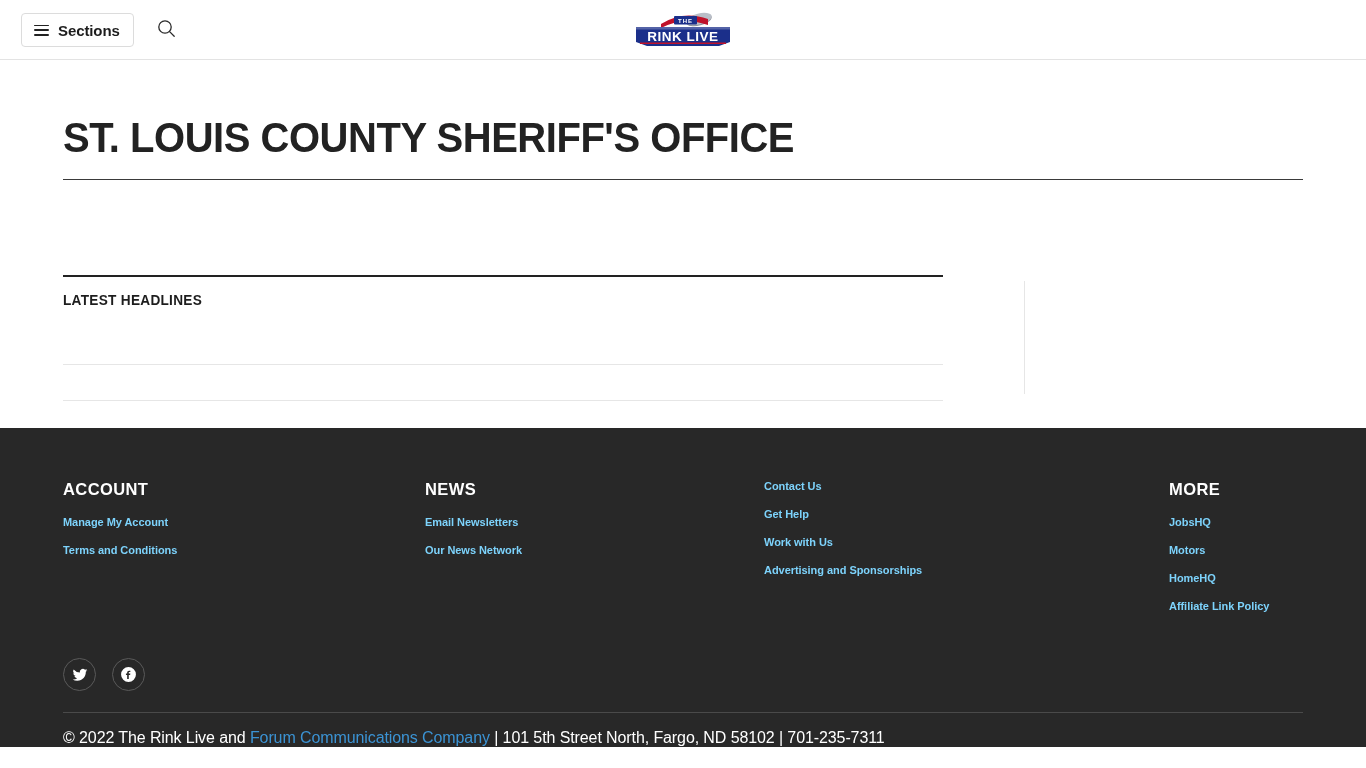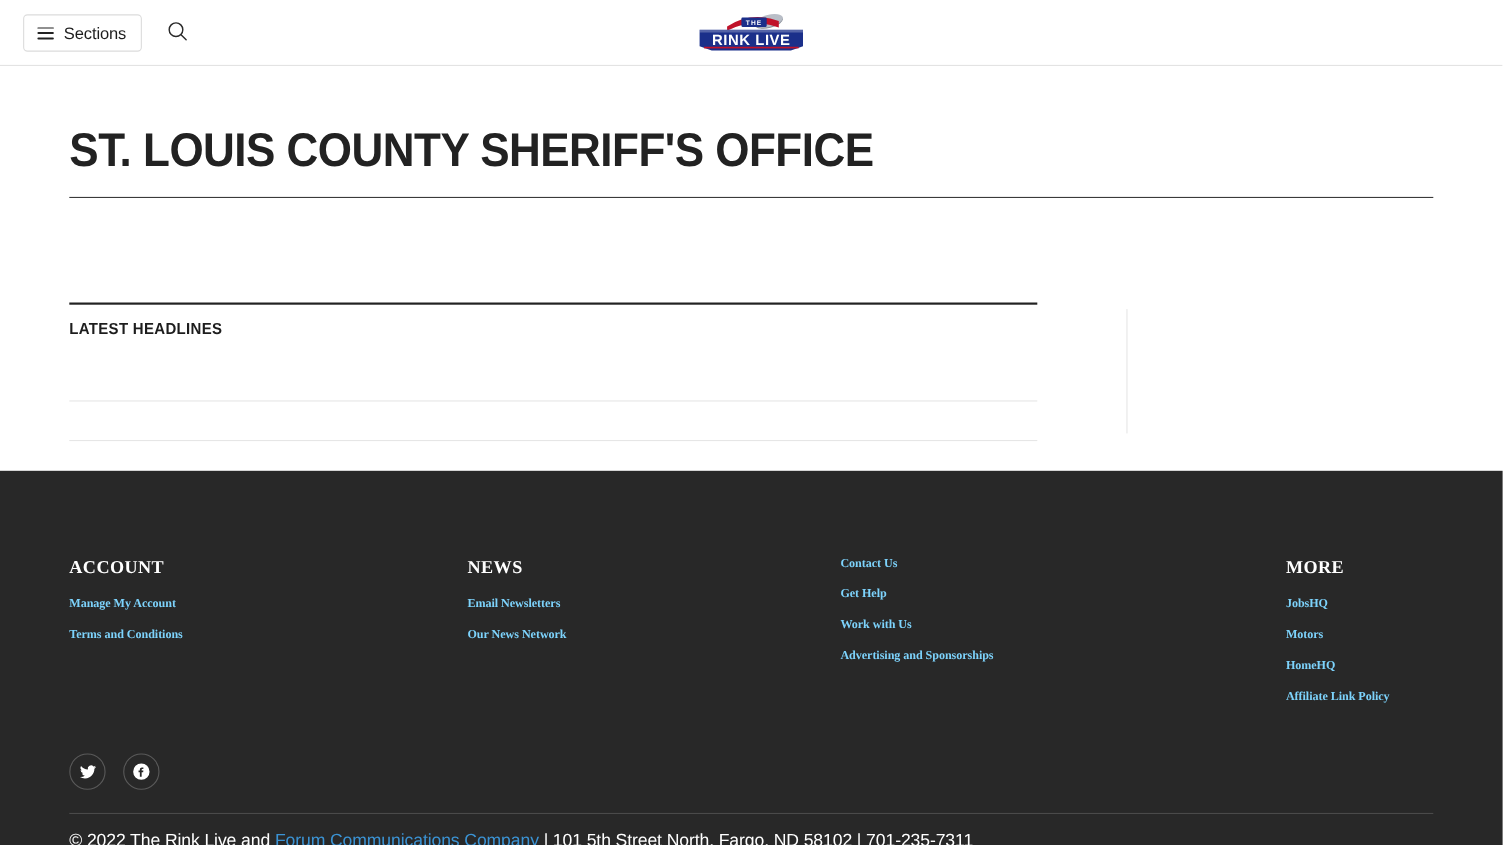--- a/index.html
+++ b/index.html
@@ -57,21 +57,21 @@
   .hamburger i {
     display: block;
     height: 1.6px;
     width: 100%;
     background: #222222;
     border-radius: 1px;
   }
 
   .sections-label {
     font-size: 15px;
-    font-weight: 400;
+    font-weight: 700;
     color: #1d1d1d;
     letter-spacing: -0.1px;
     line-height: 1;
   }
 
   .search-button {
     display: flex;
     align-items: center;
     justify-content: center;
     width: 26px;
@@ -166,22 +166,21 @@
     left: 0;
     top: 428px;
     width: 1366px;
     background: #282828;
     color: #ffffff;
     padding: 0 63px;
   }
 
   .footer-columns {
     display: flex;
-    padding-top: 78px;
-    font-family: Liberation Serif, serif;
+    padding-top: 52px;
   }
 
   .footer-col { flex: 0 0 25%; }
   .footer-col:nth-child(1) { flex-basis: 362px; }
   .footer-col:nth-child(2) { flex-basis: 339px; }
   .footer-col:nth-child(3) { flex-basis: 405px; }
   .footer-col:nth-child(4) { flex-basis: auto; }
 
   .footer-col-title {
     font-size: 16.5px;

